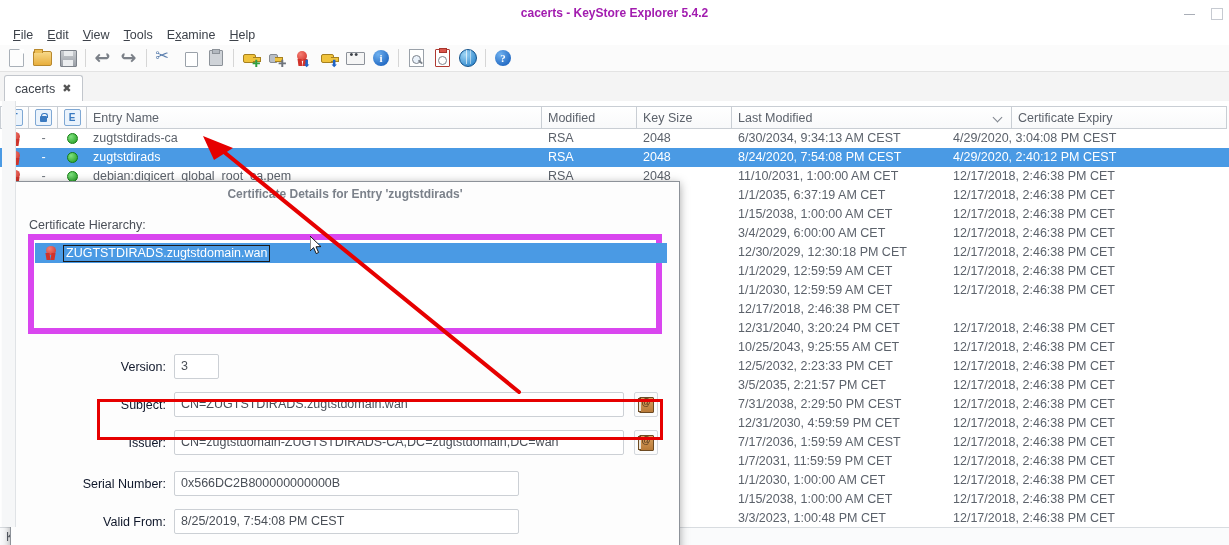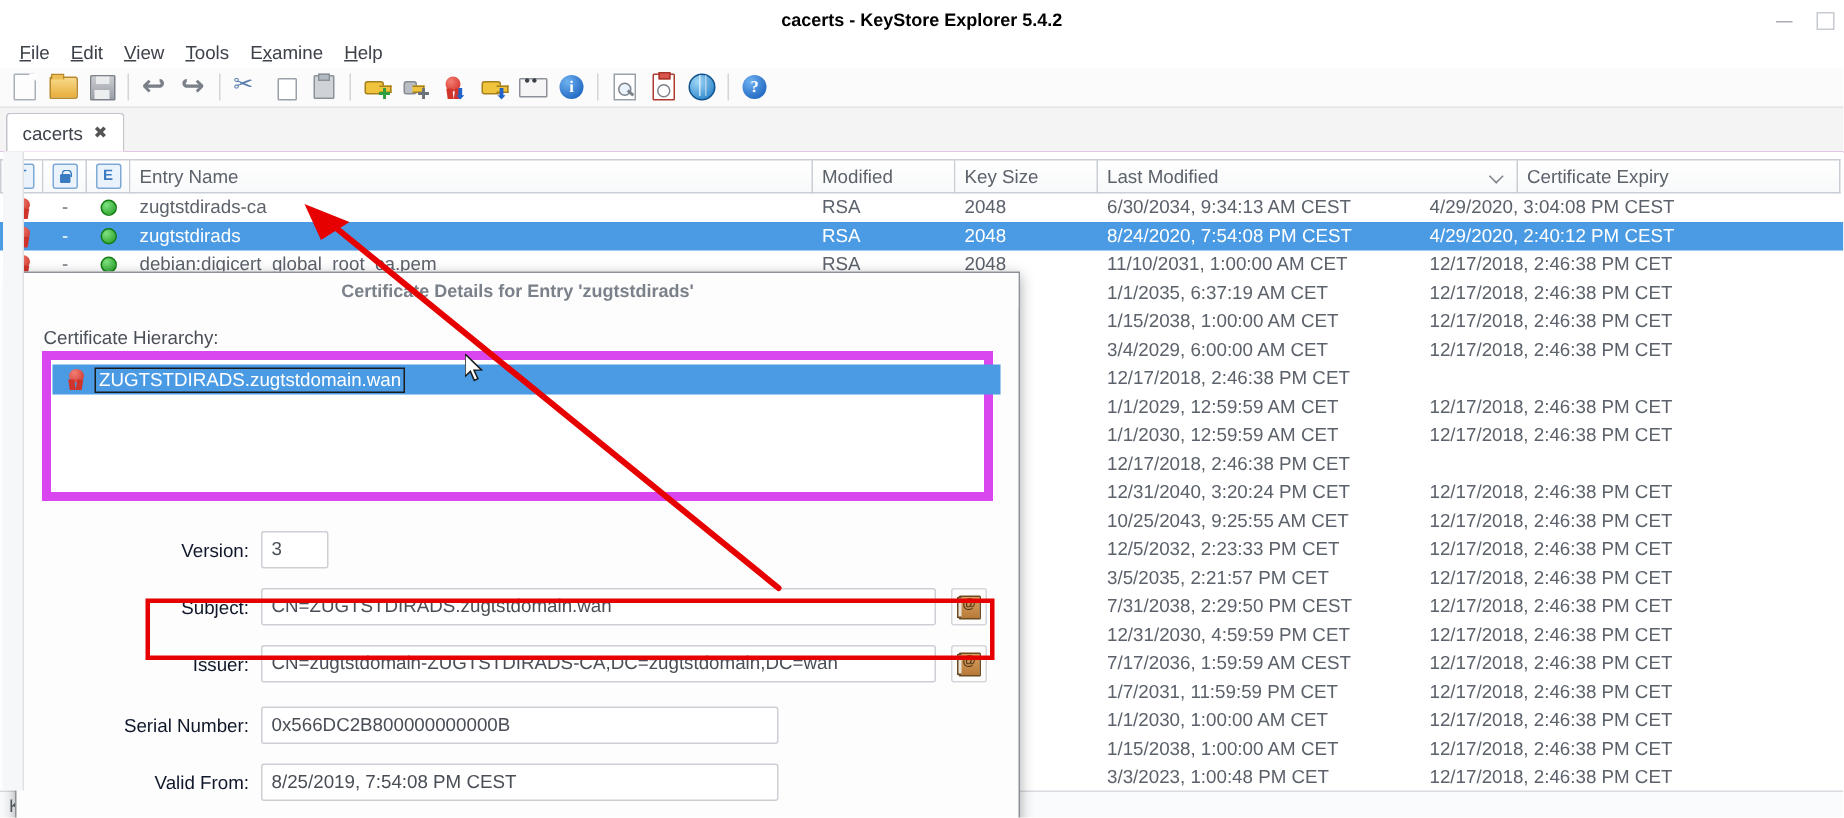--- a/index.html
+++ b/index.html
@@ -9,21 +9,21 @@
     font-size:12.5px;color:#4a4f57;background:#ffffff;
     -webkit-font-smoothing:antialiased;
   }
   
   .titlebar{
     position:absolute;left:0;top:0;width:1229px;height:26px;
     background:#ffffff;border-bottom:1px solid #ffffff;
   }
   .titlebar .ttl{
     position:absolute;left:0;top:0;width:1229px;line-height:26px;
-    text-align:center;font-size:12px;font-weight:bold;color:#000000;
+    text-align:center;font-size:12px;font-weight:bold;color:#a21caf;
   }
   .winbtns{position:absolute;right:6px;top:0;height:26px;display:flex;align-items:center;gap:14px;}
   .winbtn{width:13px;height:13px;position:relative;cursor:pointer;}
   .winbtn.min::after{content:"";position:absolute;left:1px;top:7px;width:11px;height:1.6px;background:#a9aeb7;}
   .winbtn.max::after{content:"";position:absolute;left:1px;top:1px;width:10px;height:10px;border:1.6px solid #c6cad1;}
   
   .menubar{
     position:absolute;left:0;top:26px;width:1229px;height:19px;
     background:#ffffff;display:flex;align-items:center;padding-left:6px;box-sizing:border-box;
   }
@@ -452,20 +452,21 @@
         </div>
         <div class="cell c-lock center">
           <span class="dash">-</span>
         </div>
         <div class="cell c-exp center">
           <span class="greendot"></span>
         </div>
         <div class="cell c-name"></div>
         <div class="cell c-alg"></div>
         <div class="cell c-key"></div>
+        <div class="cell c-cexp">12/30/2029, 12:30:18 PM CET</div>
         <div class="cell c-mod">12/17/2018, 2:46:38 PM CET</div>
       </div>
       <div class="trow">
         <div class="cell c-type center">
           <span class="cert-ico">
             <i class="rd"></i>
             <i class="b1"></i>
             <i class="b2"></i>
           </span>
         </div>

